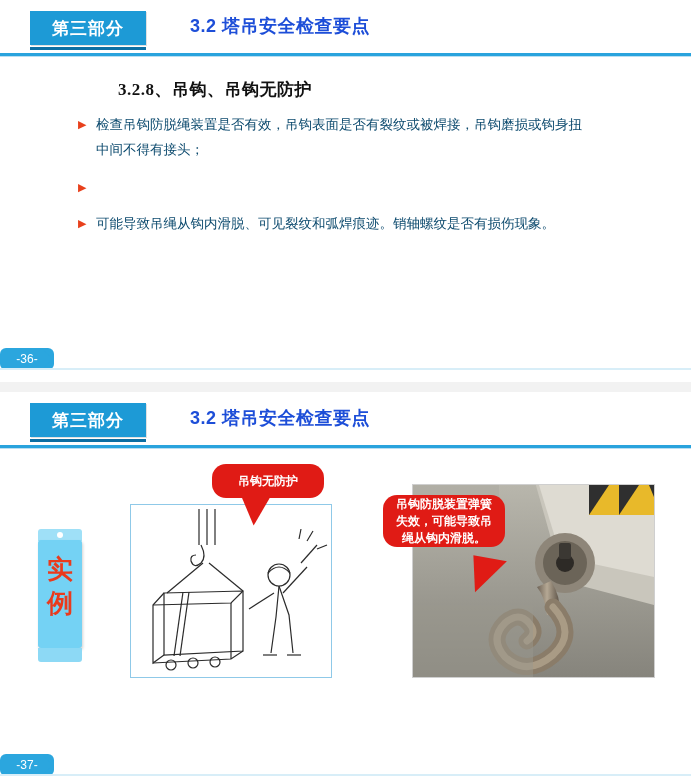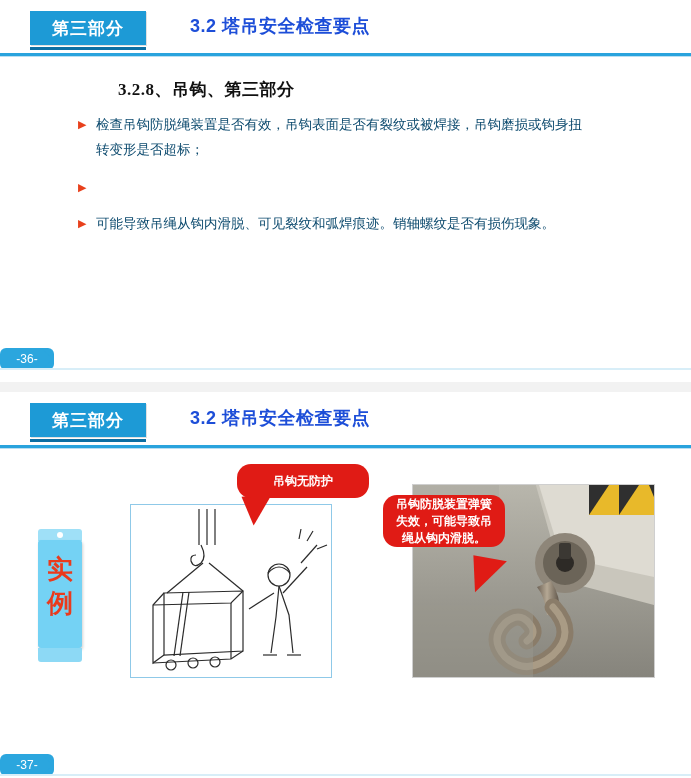--- a/index.html
+++ b/index.html
@@ -245,23 +245,23 @@
     line-height: 17px;
     text-align: center;
     border-radius: 14px;
     display: flex;
     align-items: center;
     justify-content: center;
     padding: 6px 8px;
     box-sizing: border-box;
   }
   .callout-1 {
-    left: 237px;
+    left: 212px;
     top: 72px;
-    width: 132px;
+    width: 112px;
     height: 34px;
   }
   .callout-1-tail {
     position: absolute;
     left: 243px;
     top: 103px;
     width: 0;
     height: 0;
     border-left: 9px solid transparent;
     border-right: 22px solid transparent;
@@ -296,29 +296,29 @@
 <div class="page page-1">
 
   <div class="header">
     <div class="section-tab">第三部分</div>
     <div class="section-tab-underline"></div>
     <div class="header-title">3.2  塔吊安全检查要点</div>
     <div class="header-rule"></div>
     <div class="header-rule-thin"></div>
   </div>
 
-  <div class="subtitle">3.2.8、吊钩、第三部分</div>
+  <div class="subtitle">3.2.8、吊钩、吊钩无防护</div>
 
   <div class="bullets">
 
     <div class="bullet-row">
       <div class="bullet-marker">▶</div>
       <div>
         <div class="bullet-text">检查吊钩防脱绳装置是否有效，吊钩表面是否有裂纹或被焊接，吊钩磨损或钩身扭</div>
-        <div class="bullet-text">转变形是否超标；</div>
+        <div class="bullet-text">中间不得有接头；</div>
       </div>
     </div>
 
     <div class="bullet-row">
       <div class="bullet-marker">▶</div>
     </div>
 
     <div class="bullet-row">
       <div class="bullet-marker">▶</div>
       <div class="bullet-text">可能导致吊绳从钩内滑脱、可见裂纹和弧焊痕迹。销轴螺纹是否有损伤现象。</div>

